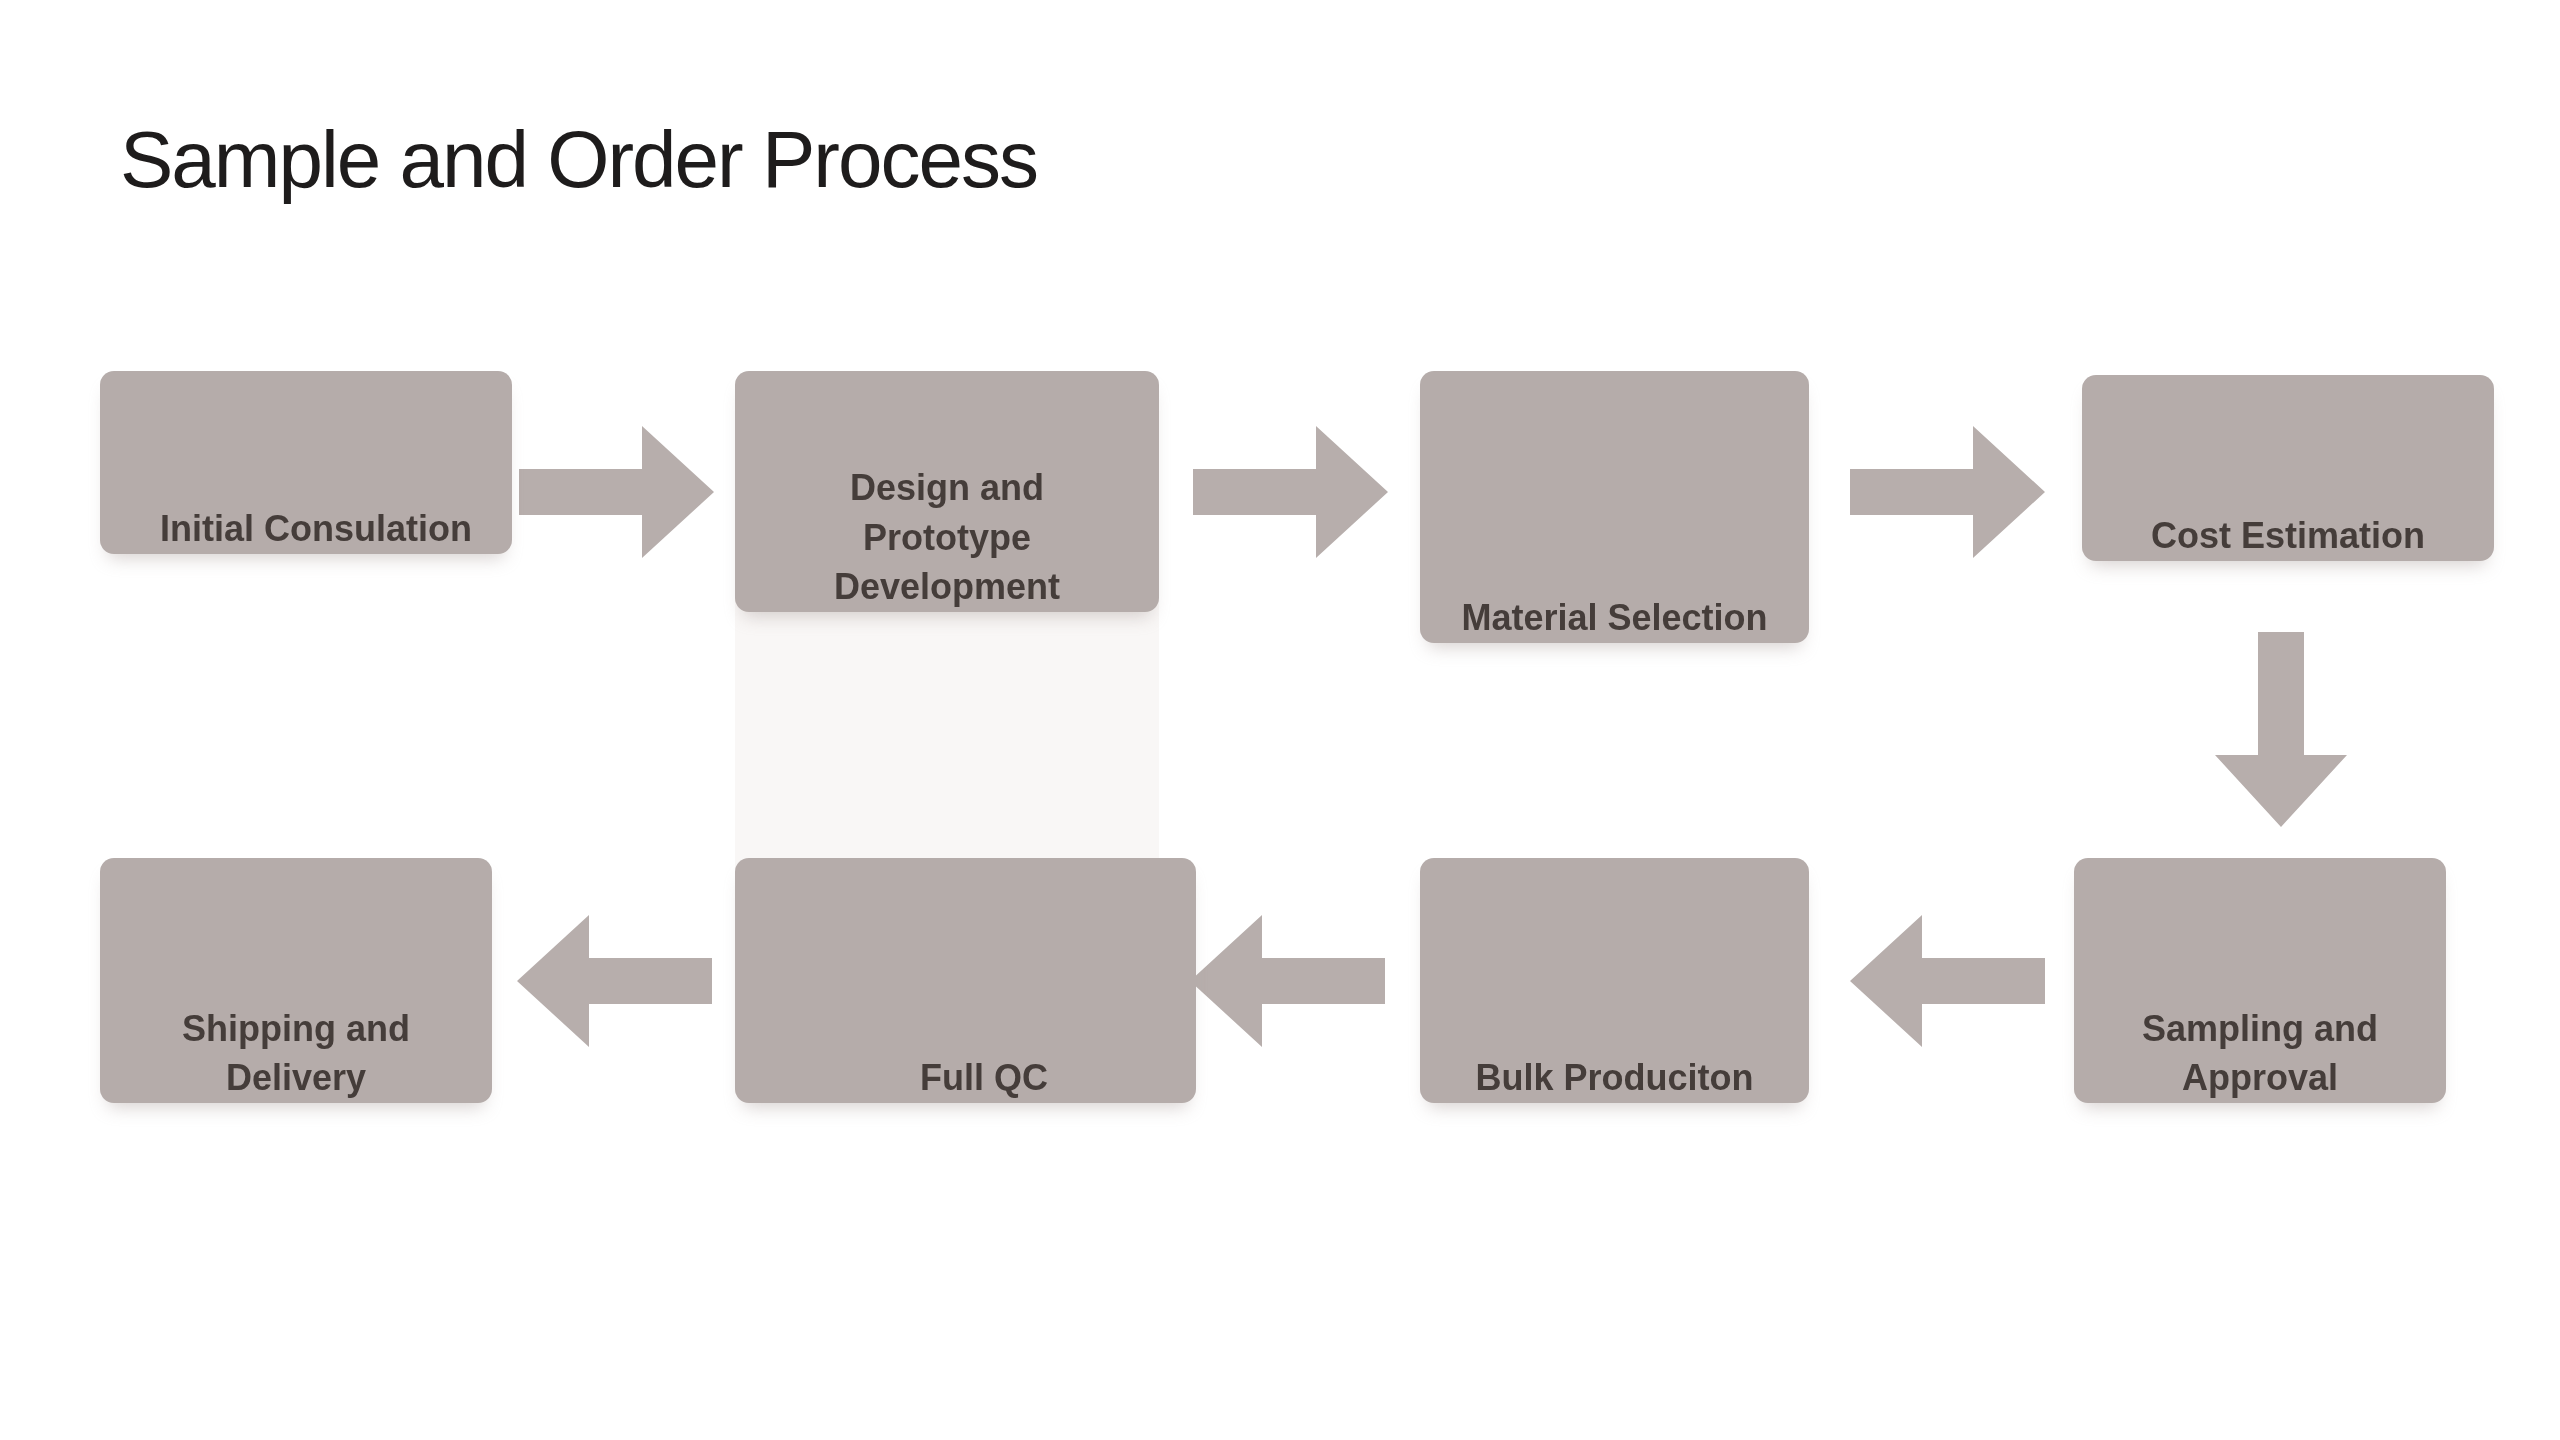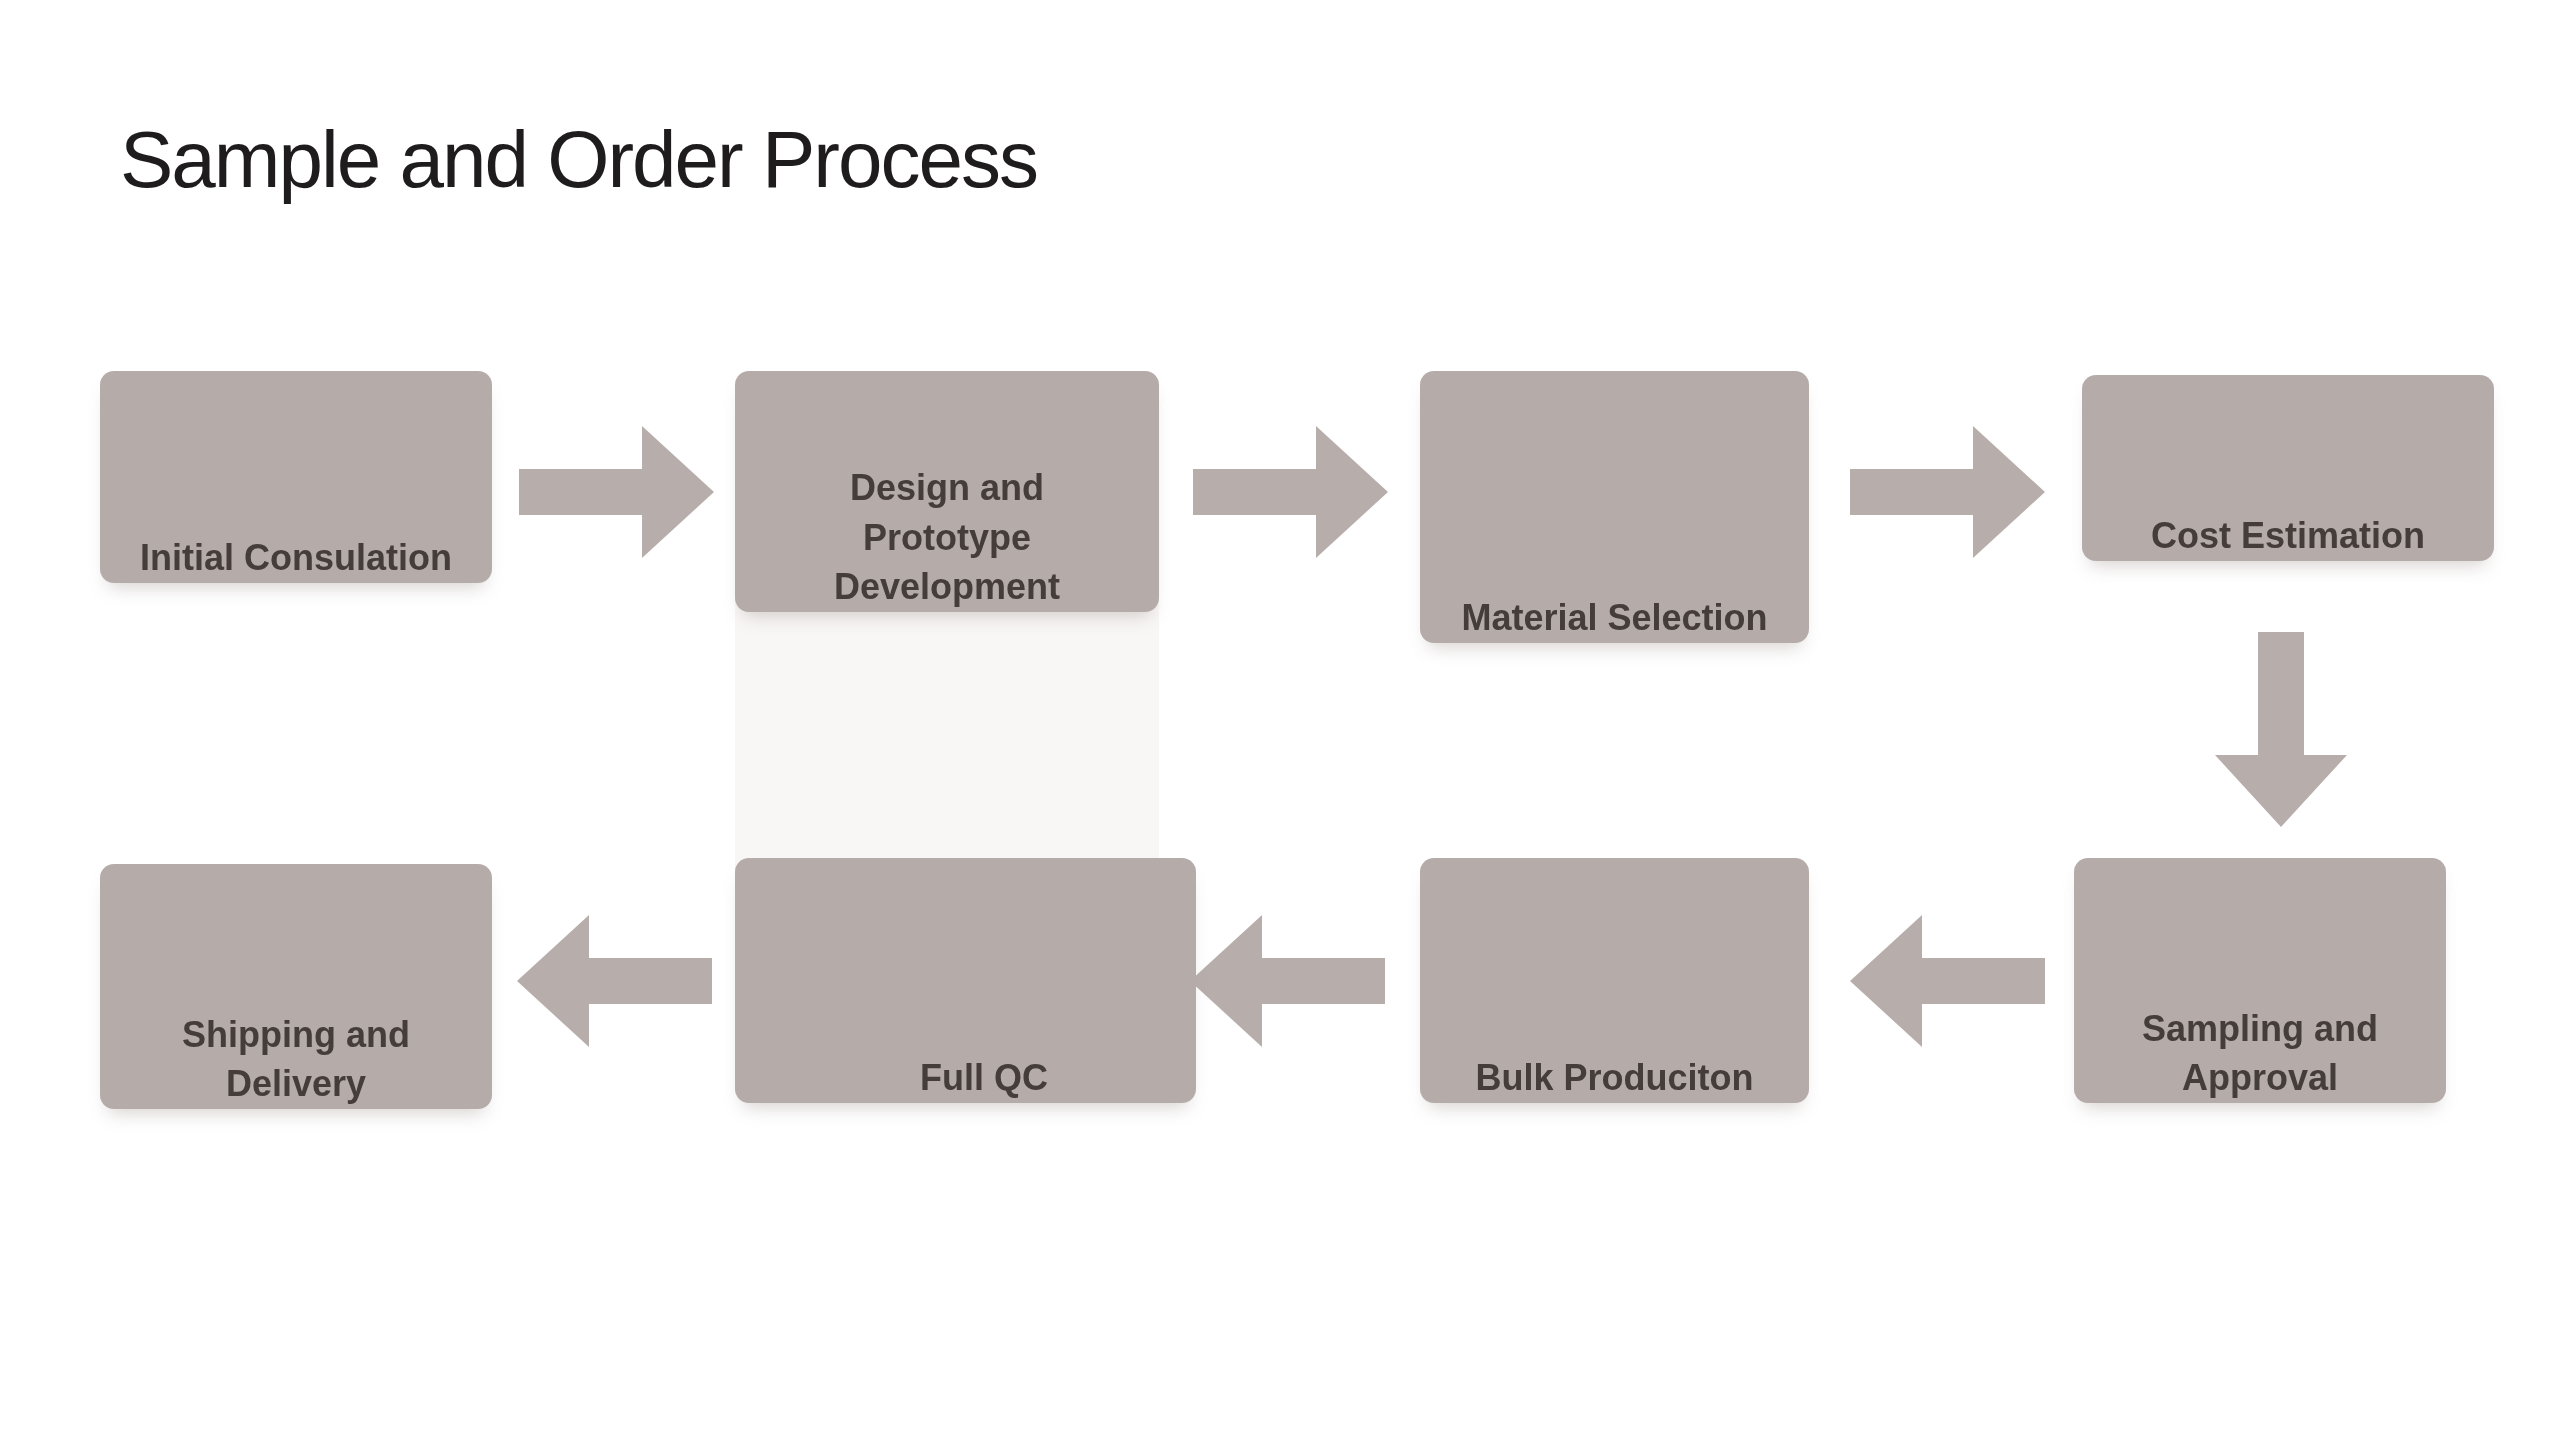--- a/index.html
+++ b/index.html
@@ -30,21 +30,21 @@
 </style>
 </head>
 <body>
 
 <div class="stage">
 
   <h1 class="title">Sample and Order Process</h1>
 
   <div class="ghost-band"></div>
 
-  <div class="flow-box" style="left:100px;top:371px;width:392px;height:212px;">
+  <div class="flow-box" style="left:100px;top:371px;width:392px;height:183px;padding-left:20px;">
     <span class="label">Initial Consulation</span>
   </div>
 
   <div class="flow-box" style="left:735px;top:371px;width:424px;height:241px;">
     <span class="label">Design and
 Prototype
 Development</span>
   </div>
 
   <div class="flow-box" style="left:1420px;top:371px;width:389px;height:272px;">
@@ -61,21 +61,21 @@
   </div>
 
   <div class="flow-box" style="left:1420px;top:858px;width:389px;height:245px;">
     <span class="label">Bulk Produciton</span>
   </div>
 
   <div class="flow-box" style="left:735px;top:858px;width:424px;height:245px;padding-left:37px;">
     <span class="label">Full QC</span>
   </div>
 
-  <div class="flow-box" style="left:100px;top:858px;width:392px;height:245px;margin-top:6px;">
+  <div class="flow-box" style="left:100px;top:858px;width:392px;height:245px;">
     <span class="label">Shipping and
 Delivery</span>
   </div>
 
   <svg class="arrow" style="left:519px;top:426px;" width="195" height="132" viewBox="0 0 195 132" aria-hidden="true">
     <path d="M0,43 L123,43 L123,0 L195,66 L123,132 L123,89 L0,89 Z" fill="#b7aeac"></path>
   </svg>
 
   <svg class="arrow" style="left:1193px;top:426px;" width="195" height="132" viewBox="0 0 195 132" aria-hidden="true">
     <path d="M0,43 L123,43 L123,0 L195,66 L123,132 L123,89 L0,89 Z" fill="#b7aeac"></path>

